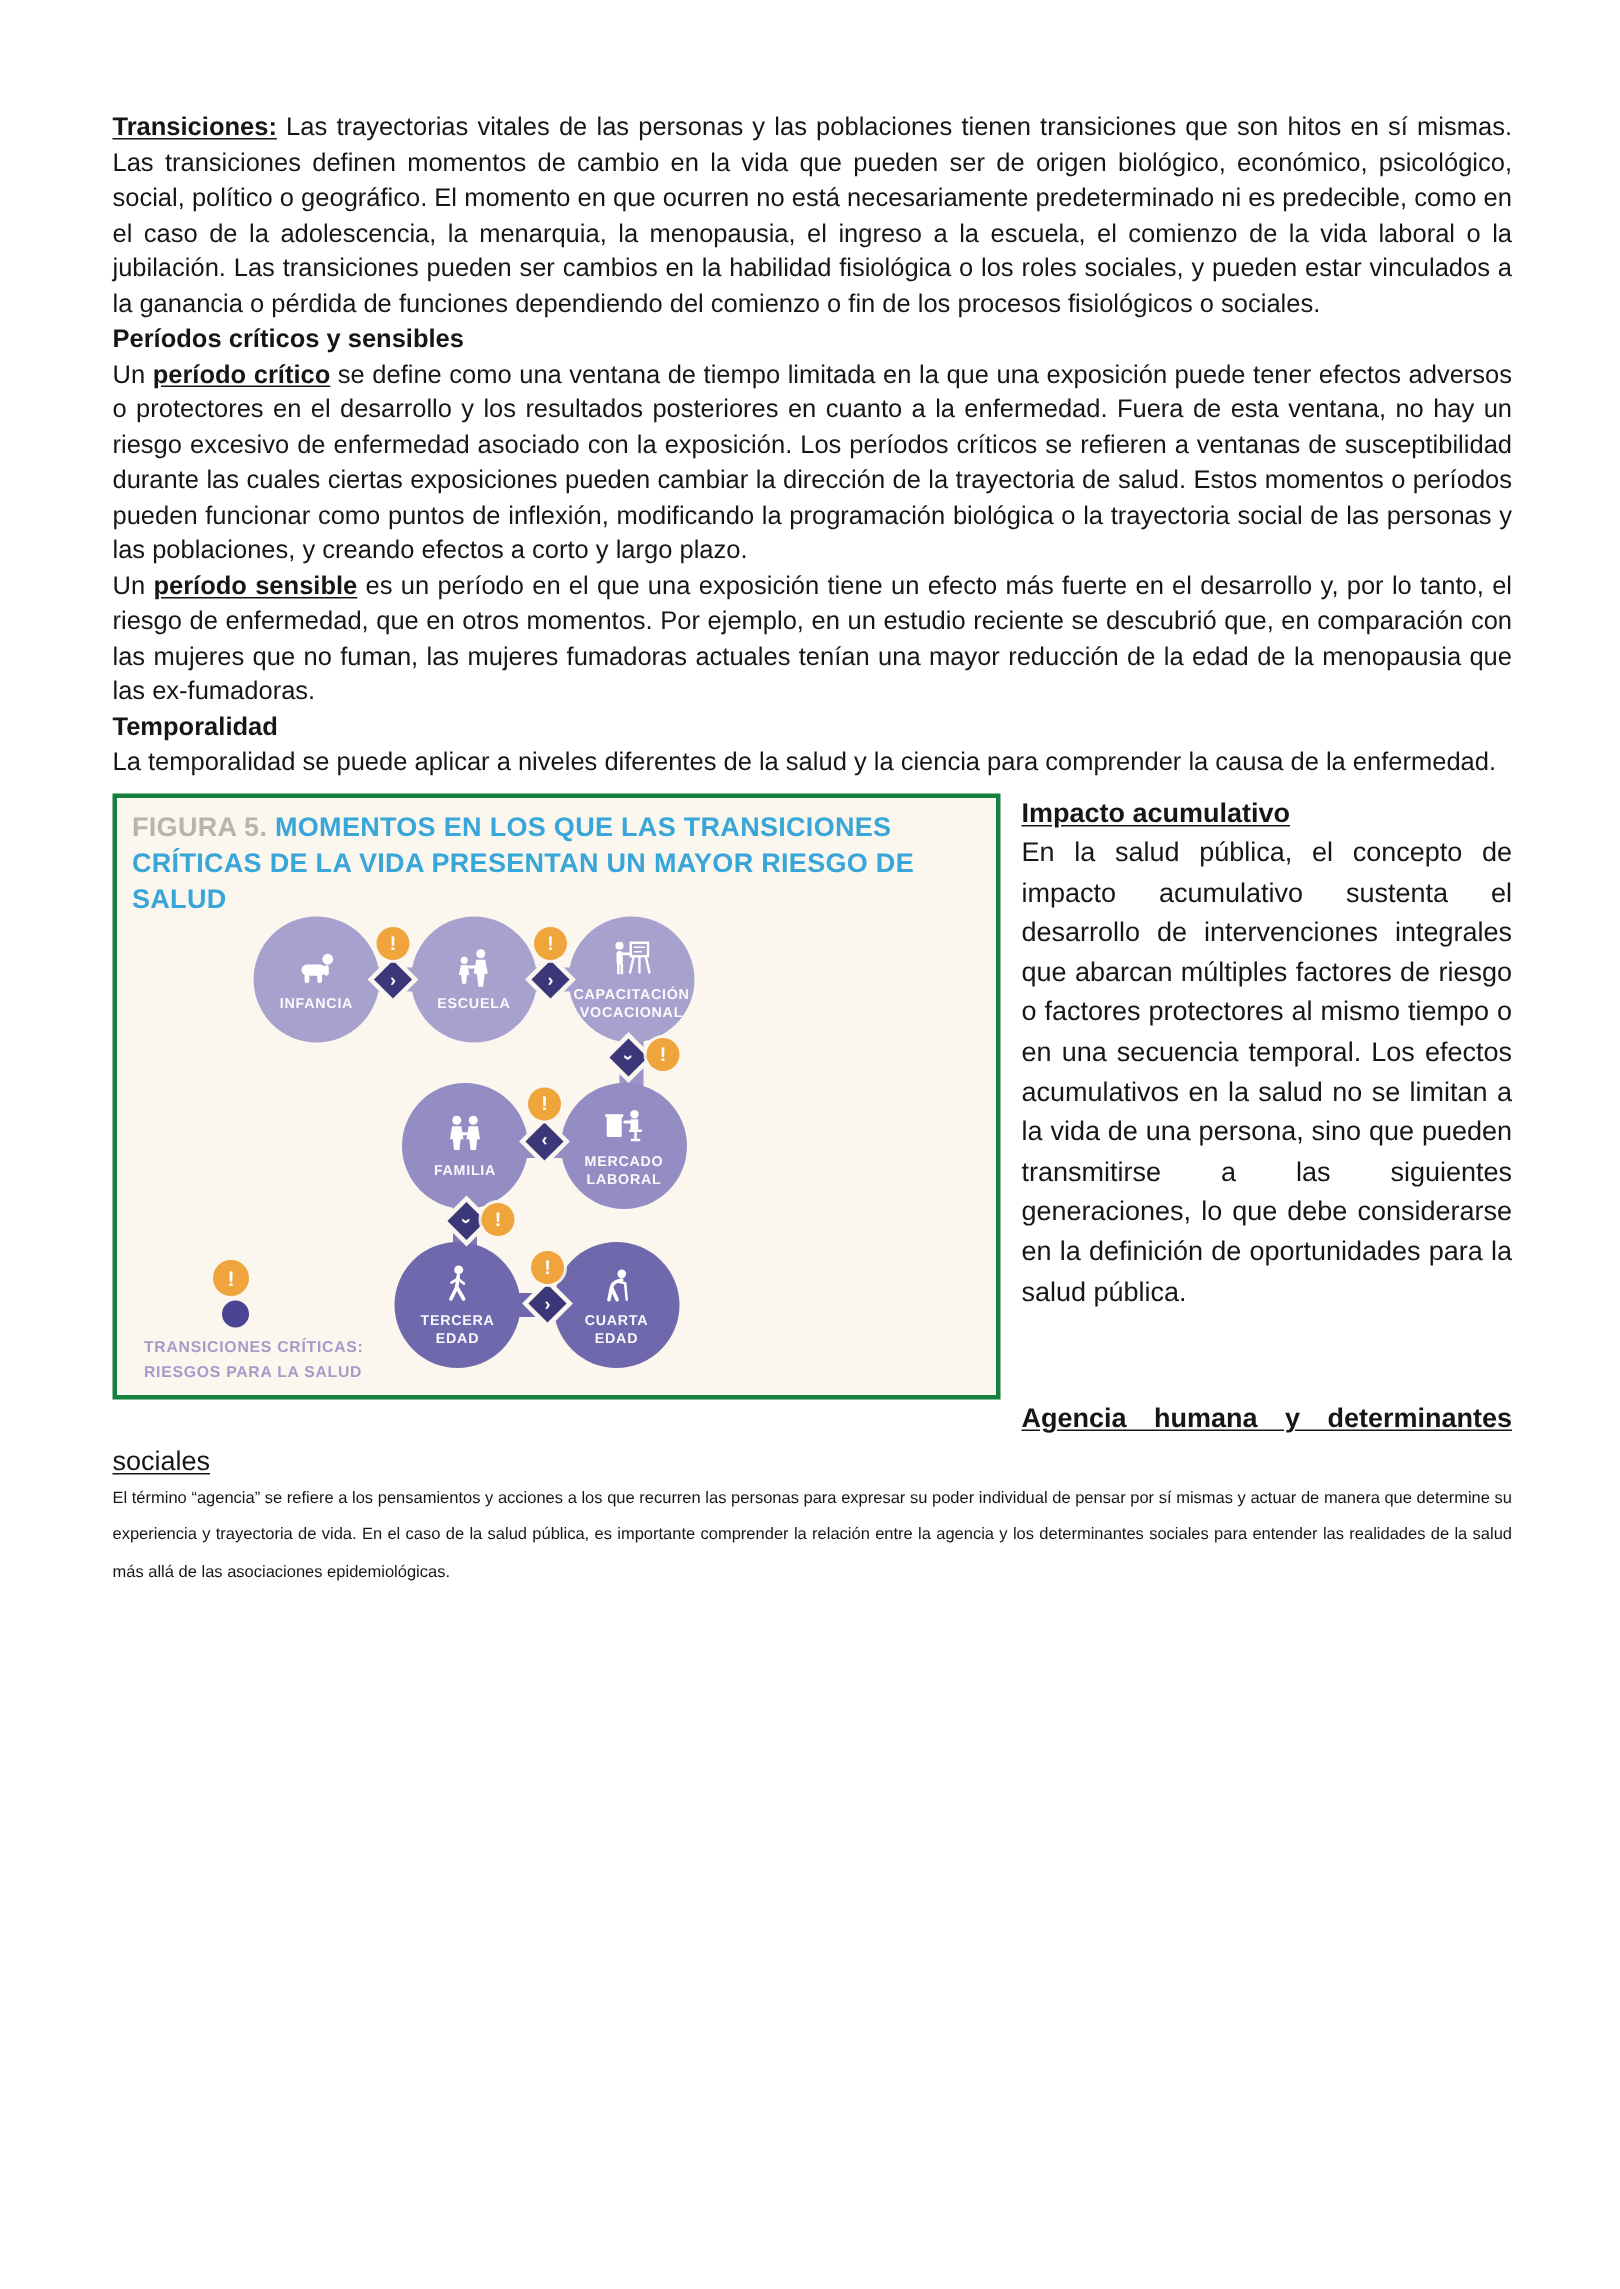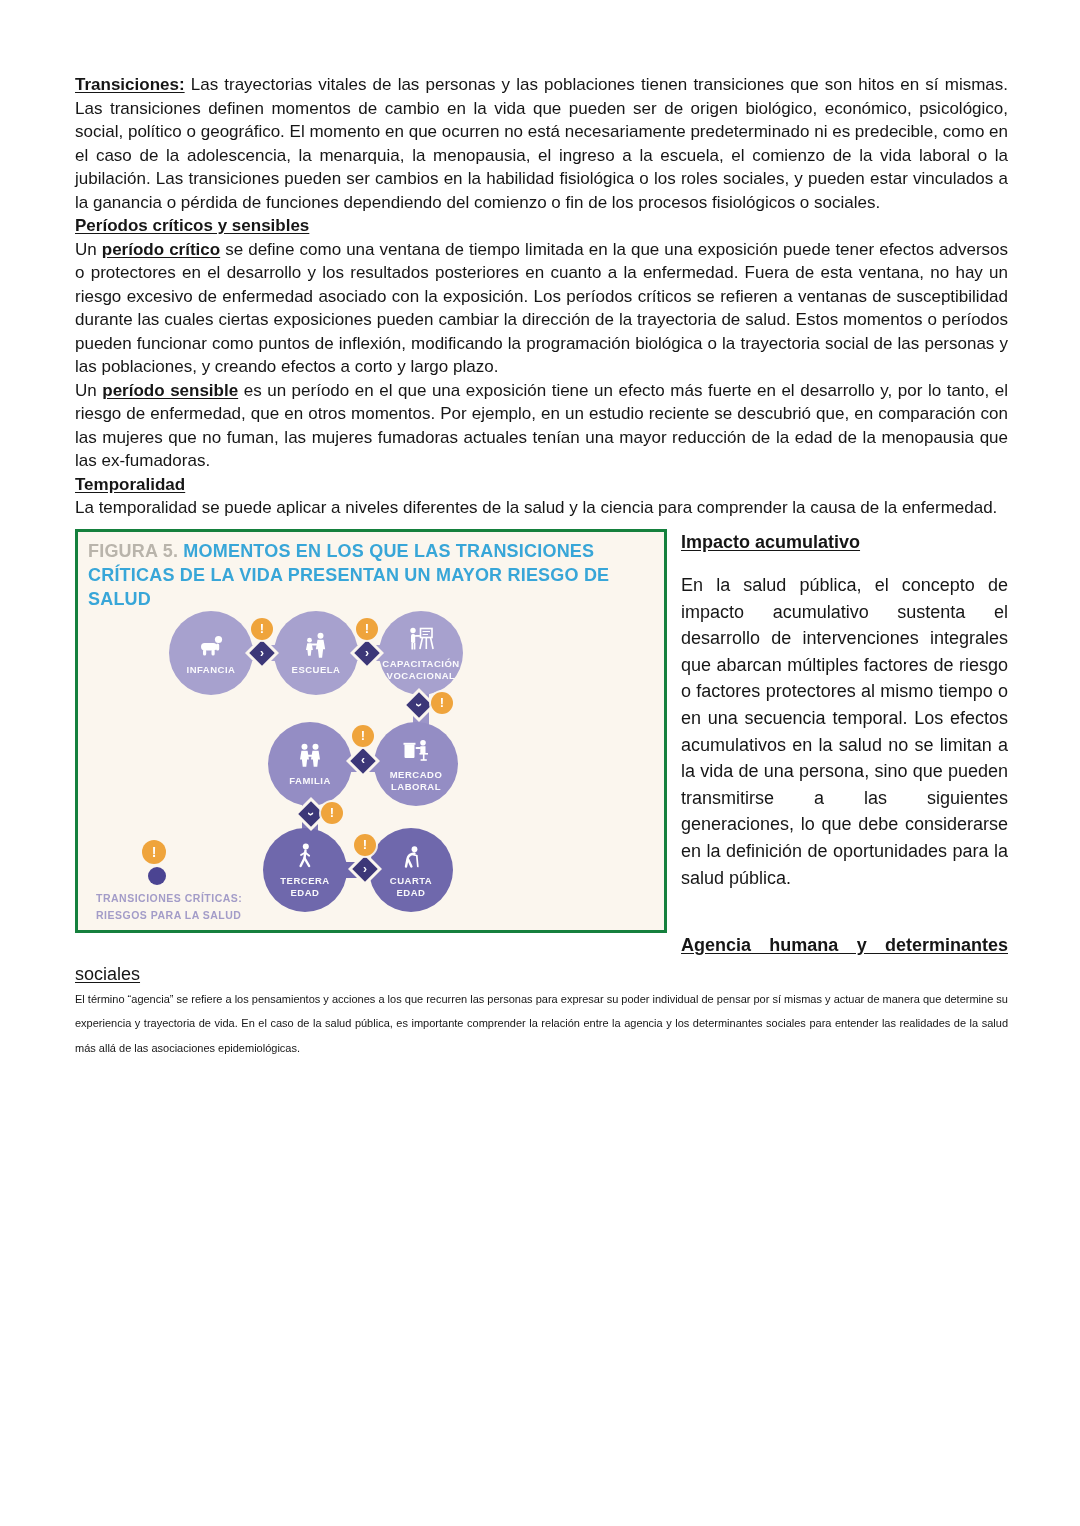--- a/index.html
+++ b/index.html
@@ -2,26 +2,26 @@
 <html lang="es"><head>
 <meta charset="utf-8">
 <style>
   html,body{margin:0;padding:0;background:#ffffff;}
   body{width:1080px;height:1526px;font-family:"Liberation Sans",sans-serif;color:#161616;}
   .page{position:relative;width:1080px;height:1526px;overflow:hidden;box-sizing:border-box;
         padding:73px 72px 0 75px;background:#ffffff;}
   p.body{margin:0;font-size:17px;line-height:23.5px;text-align:justify;}
   .term{font-weight:bold;text-decoration:underline;text-underline-offset:2px;}
   h3.hd{margin:0;font-size:17px;line-height:23.5px;font-weight:bold;
-        text-decoration:underline;text-underline-offset:2px;}
+        text-underline-offset:2px;}
 
   
   .two-col{display:flex;align-items:flex-start;margin-top:9px;}
   .right-col{flex:1;margin-left:14px;display:flex;flex-direction:column;
-             font-size:18px;line-height:26.6px;text-align:justify;min-height:430px;gap:17px;}
+             font-size:18px;line-height:26.6px;text-align:justify;min-height:430px;}
   .right-col h3.hd2{margin:0;font-size:18px;line-height:26.6px;font-weight:bold;
                     text-decoration:underline;text-underline-offset:2px;}
   .right-col p{margin:0;}
   .agencia-hd{margin-top:auto !important;text-align:justify;text-align-last:justify;
               font-weight:bold;text-decoration:underline;text-underline-offset:2px;
               font-size:18px;line-height:26.6px;}
   .bottom-sec{margin-top:2px;}
   .bottom-sec h3.hd2{margin:0;font-size:18px;line-height:26px;font-weight:normal;
                      text-decoration:underline;text-underline-offset:2px;}
   .bottom-sec p{margin:0;font-size:11px;line-height:24.5px;text-align:justify;}

